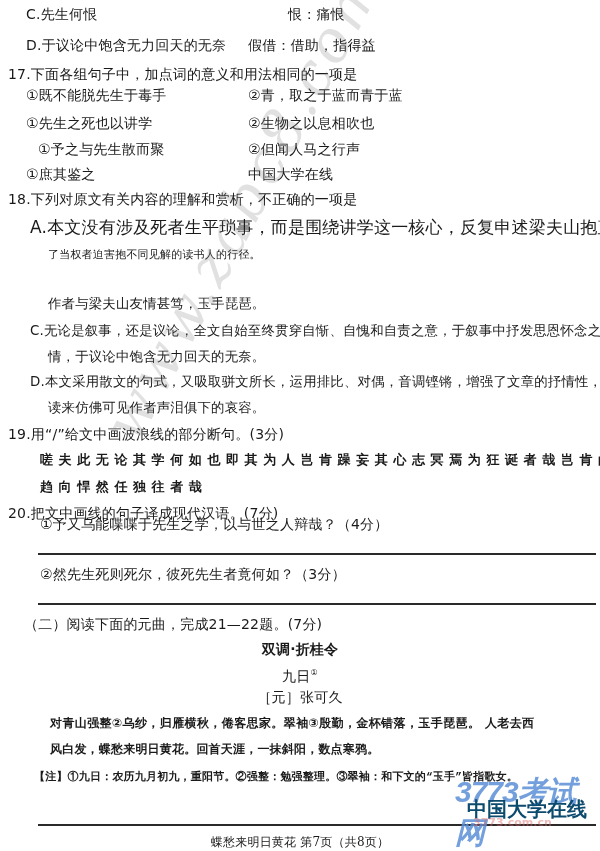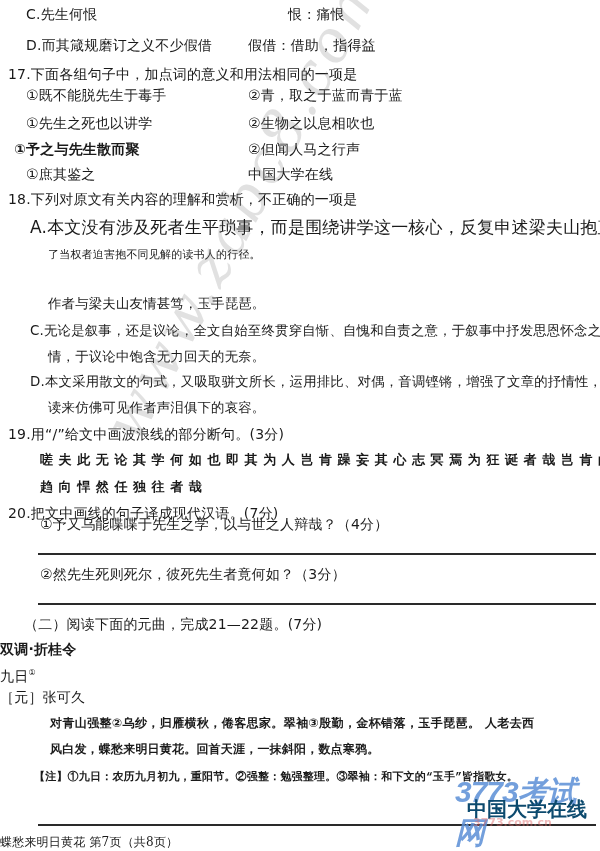--- a/index.html
+++ b/index.html
@@ -5,45 +5,45 @@
   html, body { margin: 0; padding: 0; background: #ffffff; }
   body { width: 600px; height: 851px; position: relative; overflow: hidden;
          font-family: "DejaVu Sans", "Liberation Sans", sans-serif; color: #1a1a1a; }
   .page { position: absolute; left: 0; top: 0; width: 480px; height: 851px; }
   .line { position: absolute; font-size: 14px; line-height: 18px; white-space: nowrap; letter-spacing: 0.2px; }
   .bold { font-weight: bold; }
   .small { font-size: 12px; }
   .tiny { font-size: 11px; font-family: Liberation Mono, monospace; }
   .classic { font-family: "DejaVu Serif", "Liberation Serif", serif; font-weight: bold; letter-spacing: 5.6px; font-size: 13px; }
   .rule { position: absolute; left: 38px; width: 558px; height: 2px; background: #2a2a2a; }
-  .center { position: absolute; left: 0; width: 600px; }
+  .center { position: absolute; left: 0; width: 600px; text-align: center; }
   .sup { font-size: 8px; vertical-align: super; }
   .watermark { position: absolute; left: 90px; top: 420px; font-family: "DejaVu Serif", serif; font-size: 58px; color: rgba(120,120,120,0.22);
                transform: rotate(-62deg); transform-origin: left top; white-space: nowrap; font-style: italic; letter-spacing: 4px; pointer-events: none; }
   .logo { position: absolute; left: 455px; top: 772px; width: 140px; height: 60px; pointer-events: none; }
   .logo .num { position: absolute; left: 0; top: 0; font-family: "Liberation Sans", sans-serif; font-style: italic; font-size: 30px; font-weight: bold; color: #5b8fd6; opacity: 0.85; letter-spacing: -1px; }
   .logo .cn { position: absolute; left: 12px; top: 24px; font-family: "DejaVu Sans", sans-serif; font-size: 20px; font-weight: bold; color: #0c4a6e; }
   .logo .sub { position: absolute; left: 18px; top: 44px; font-size: 11px; color: rgba(220,100,100,0.45); font-weight: bold; }
 </style>
 </head>
 <body>
 
 <div class="page">
 
   <div class="line" style="left:26px; top:5px;">C.先生何恨</div>
   <div class="line" style="left:248px; top:5px;margin-left:40px;">恨：痛恨</div>
-  <div class="line" style="left:26px; top:36px;">D.而其箴规磨订之义不少假借</div>
+  <div class="line" style="left:26px; top:36px;">D.于议论中饱含无力回天的无奈</div>
   <div class="line" style="left:248px; top:36px;">假借：借助，指得益</div>
 
   <div class="line" style="left:8px; top:65px;">17.下面各组句子中，加点词的意义和用法相同的一项是</div>
   <div class="line" style="left:26px; top:86px;">①既不能脱先生于毒手</div>
   <div class="line" style="left:248px; top:86px;">②青，取之于蓝而青于蓝</div>
   <div class="line" style="left:26px; top:114px;">①先生之死也以讲学</div>
   <div class="line" style="left:248px; top:114px;">②生物之以息相吹也</div>
-  <div class="line" style="left:14px; top:140px;font-weight:bold;">①予之与先生散而聚</div>
+  <div class="line" style="left:38px; top:140px;">①予之与先生散而聚</div>
   <div class="line" style="left:248px; top:140px;">②但闻人马之行声</div>
   <div class="line" style="left:26px; top:165px;">①庶其鉴之</div>
   <div class="line" style="left:248px; top:165px;">中国大学在线</div>
 
   <div class="line" style="left:8px; top:190px;">18.下列对原文有关内容的理解和赏析，不正确的一项是</div>
   <div class="line" style="left:30px; top:218px; font-size:17px;">A.本文没有涉及死者生平琐事，而是围绕讲学这一核心，反复申述梁夫山抱直道讲学而死，控诉</div>
   <div class="line" style="left:48px; top:246px; font-size:11px;">了当权者迫害抱不同见解的读书人的行径。</div>
   <div class="line" style="left:48px; top:295px; font-size:13.4px;">作者与梁夫山友情甚笃，玉手琵琶。</div>
   <div class="line" style="left:30px; top:322px; font-size:13.4px;">C.无论是叙事，还是议论，全文自始至终贯穿自惭、自愧和自责之意，于叙事中抒发思恩怀念之</div>
   <div class="line" style="left:48px; top:348px; font-size:13.4px;">情，于议论中饱含无力回天的无奈。</div>

